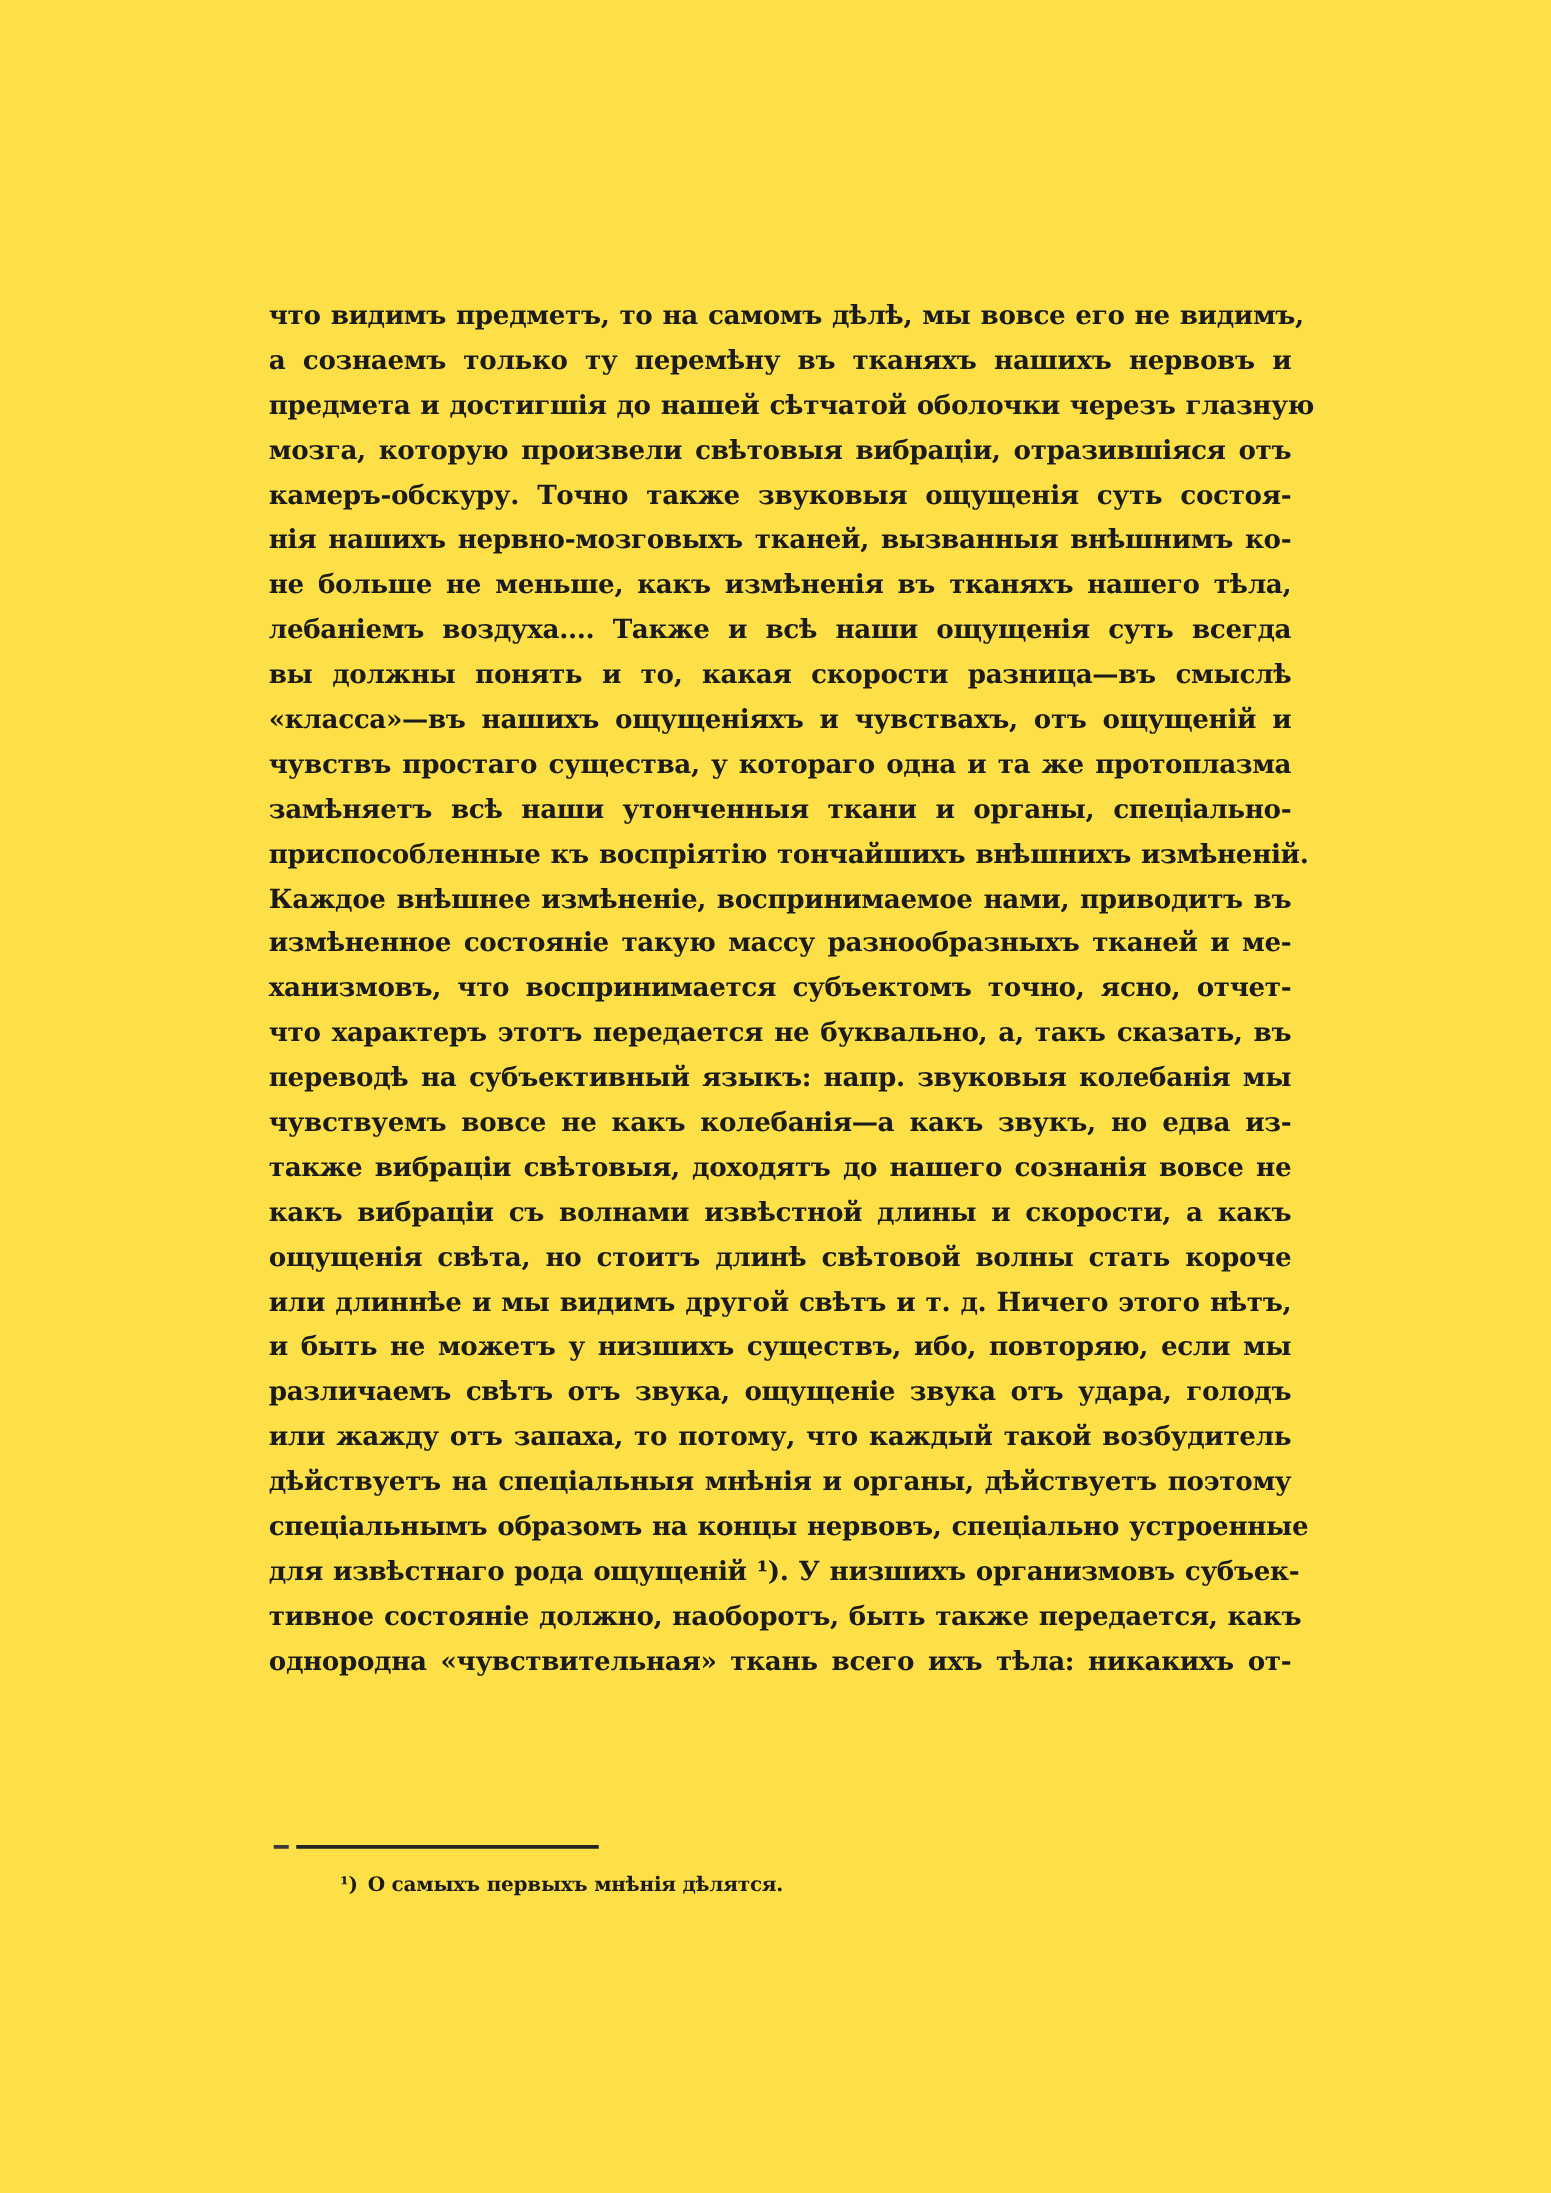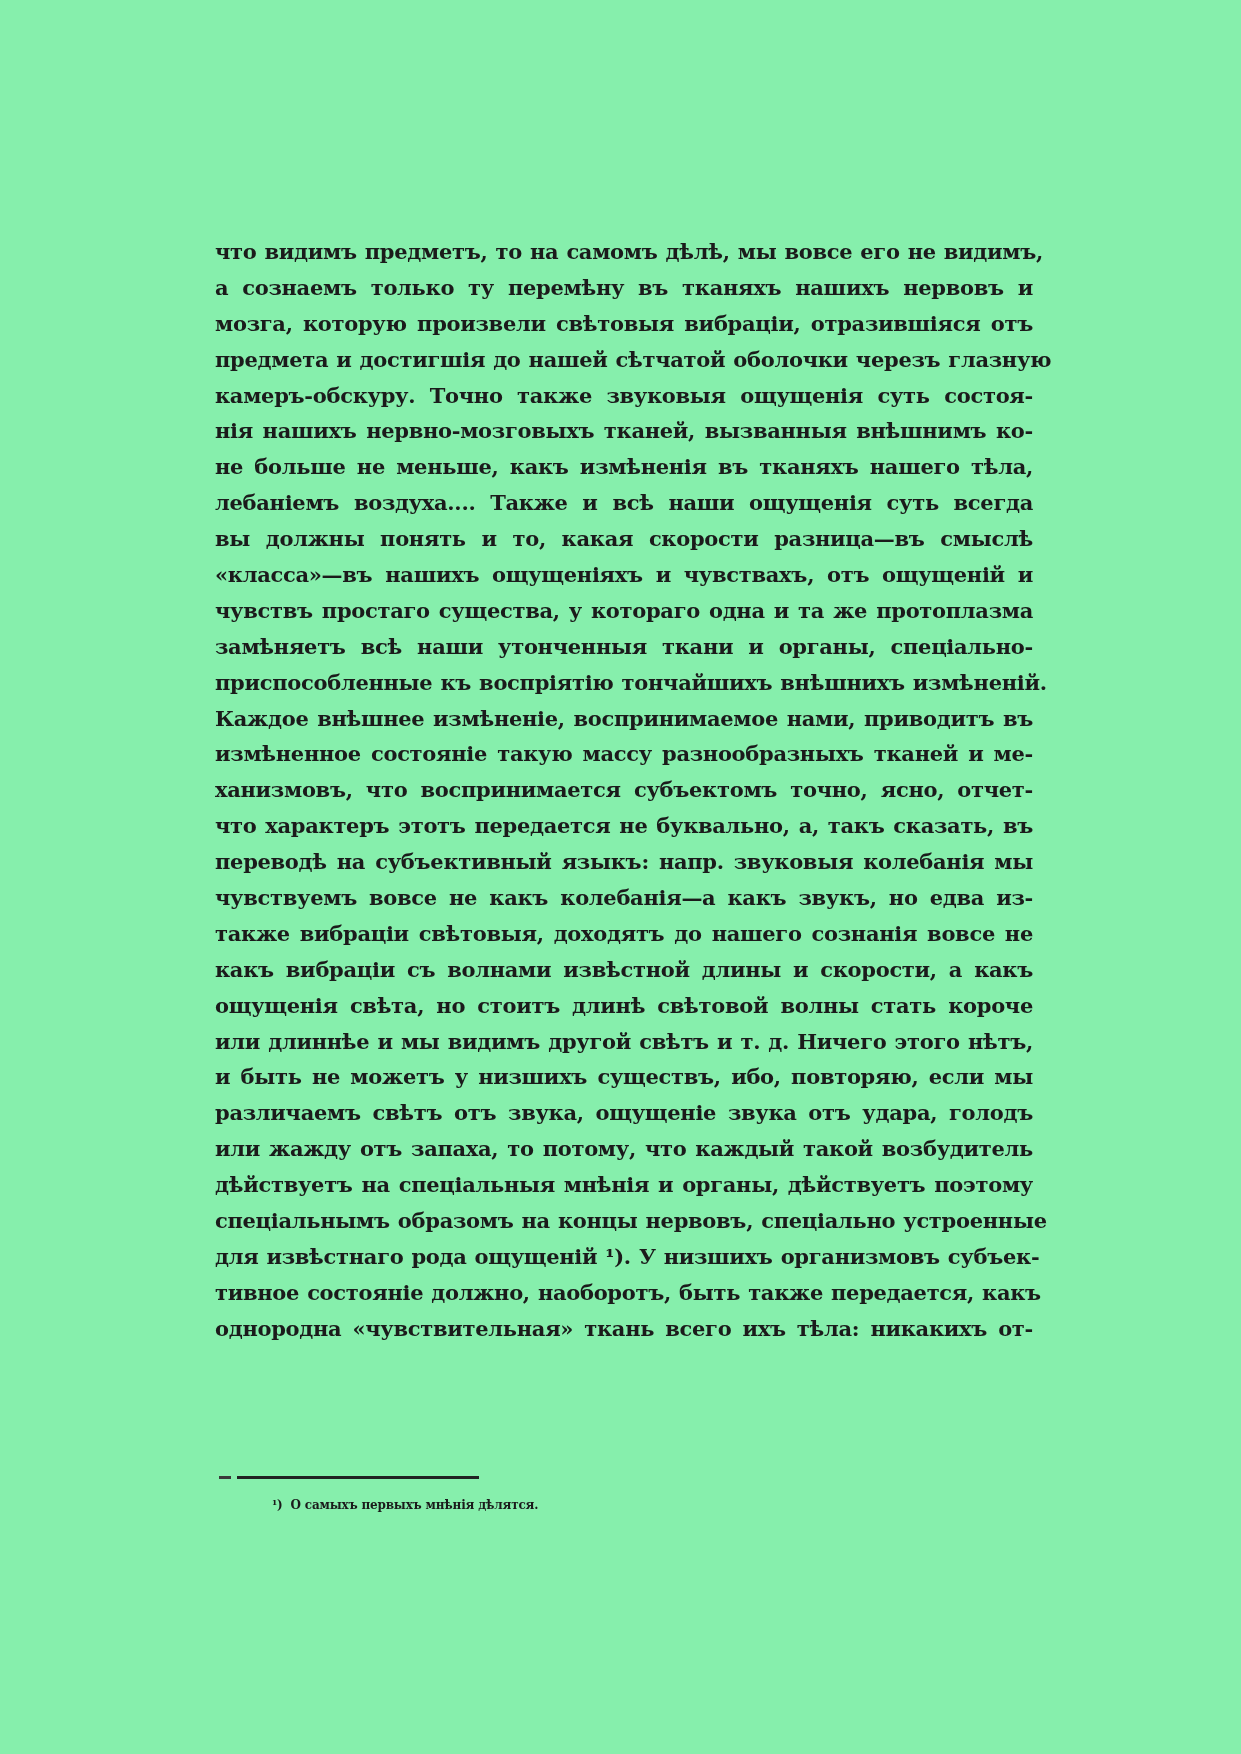--- a/index.html
+++ b/index.html
@@ -5,21 +5,21 @@
   html, body {
     margin: 0;
     padding: 0;
     background: #e8e8e8;
   }
   .page {
     position: relative;
     width: 1241px;
     height: 1754px;
     margin: 0 auto;
-    background: #86efac;
+    background: #fde047;
     overflow: hidden;
     font-family: "DejaVu Serif", "Liberation Serif", serif;
     color: #1b1b1b;
   }
   .text-block {
     position: absolute;
     left: 215px;
     top: 234px;
     width: 818px;
   }
@@ -50,39 +50,39 @@
     top: 0;
     width: 12px;
     height: 3px;
     background: #3a3a3a;
   }
   .footnote {
     position: absolute;
     left: 272px;
     top: 1498px;
     width: 600px;
-    font-size: 12px;
+    font-size: 16px;
     font-weight: bold;
     letter-spacing: -0.2px;
     white-space: nowrap;
   }
   .footnote .marker {
     margin-right: 8px;
   }
 </style>
 </head>
 <body>
 
 <div class="page">
 
   <div class="text-block">
       <div class="line">что видимъ предметъ, то на самомъ дѣлѣ, мы вовсе его не видимъ,</div>
       <div class="line">а сознаемъ только ту перемѣну въ тканяхъ нашихъ нервовъ и</div>
+      <div class="line">предмета и достигшія до нашей сѣтчатой оболочки черезъ глазную</div>
       <div class="line">мозга, которую произвели свѣтовыя вибраціи, отразившіяся отъ</div>
-      <div class="line">предмета и достигшія до нашей сѣтчатой оболочки черезъ глазную</div>
       <div class="line">камеръ-обскуру. Точно также звуковыя ощущенія суть состоя-</div>
       <div class="line">нія нашихъ нервно-мозговыхъ тканей, вызванныя внѣшнимъ ко-</div>
       <div class="line">не больше не меньше, какъ измѣненія въ тканяхъ нашего тѣла,</div>
       <div class="line">лебаніемъ воздуха.... Также и всѣ наши ощущенія суть всегда</div>
       <div class="line">вы должны понять и то, какая скорости разница—въ смыслѣ</div>
       <div class="line">«класса»—въ нашихъ ощущеніяхъ и чувствахъ, отъ ощущеній и</div>
       <div class="line">чувствъ простаго существа, у котораго одна и та же протоплазма</div>
       <div class="line">замѣняетъ всѣ наши утонченныя ткани и органы, спеціально-</div>
       <div class="line">приспособленные къ воспріятію тончайшихъ внѣшнихъ измѣненій.</div>
       <div class="line">Каждое внѣшнее измѣненіе, воспринимаемое нами, приводитъ въ</div>

